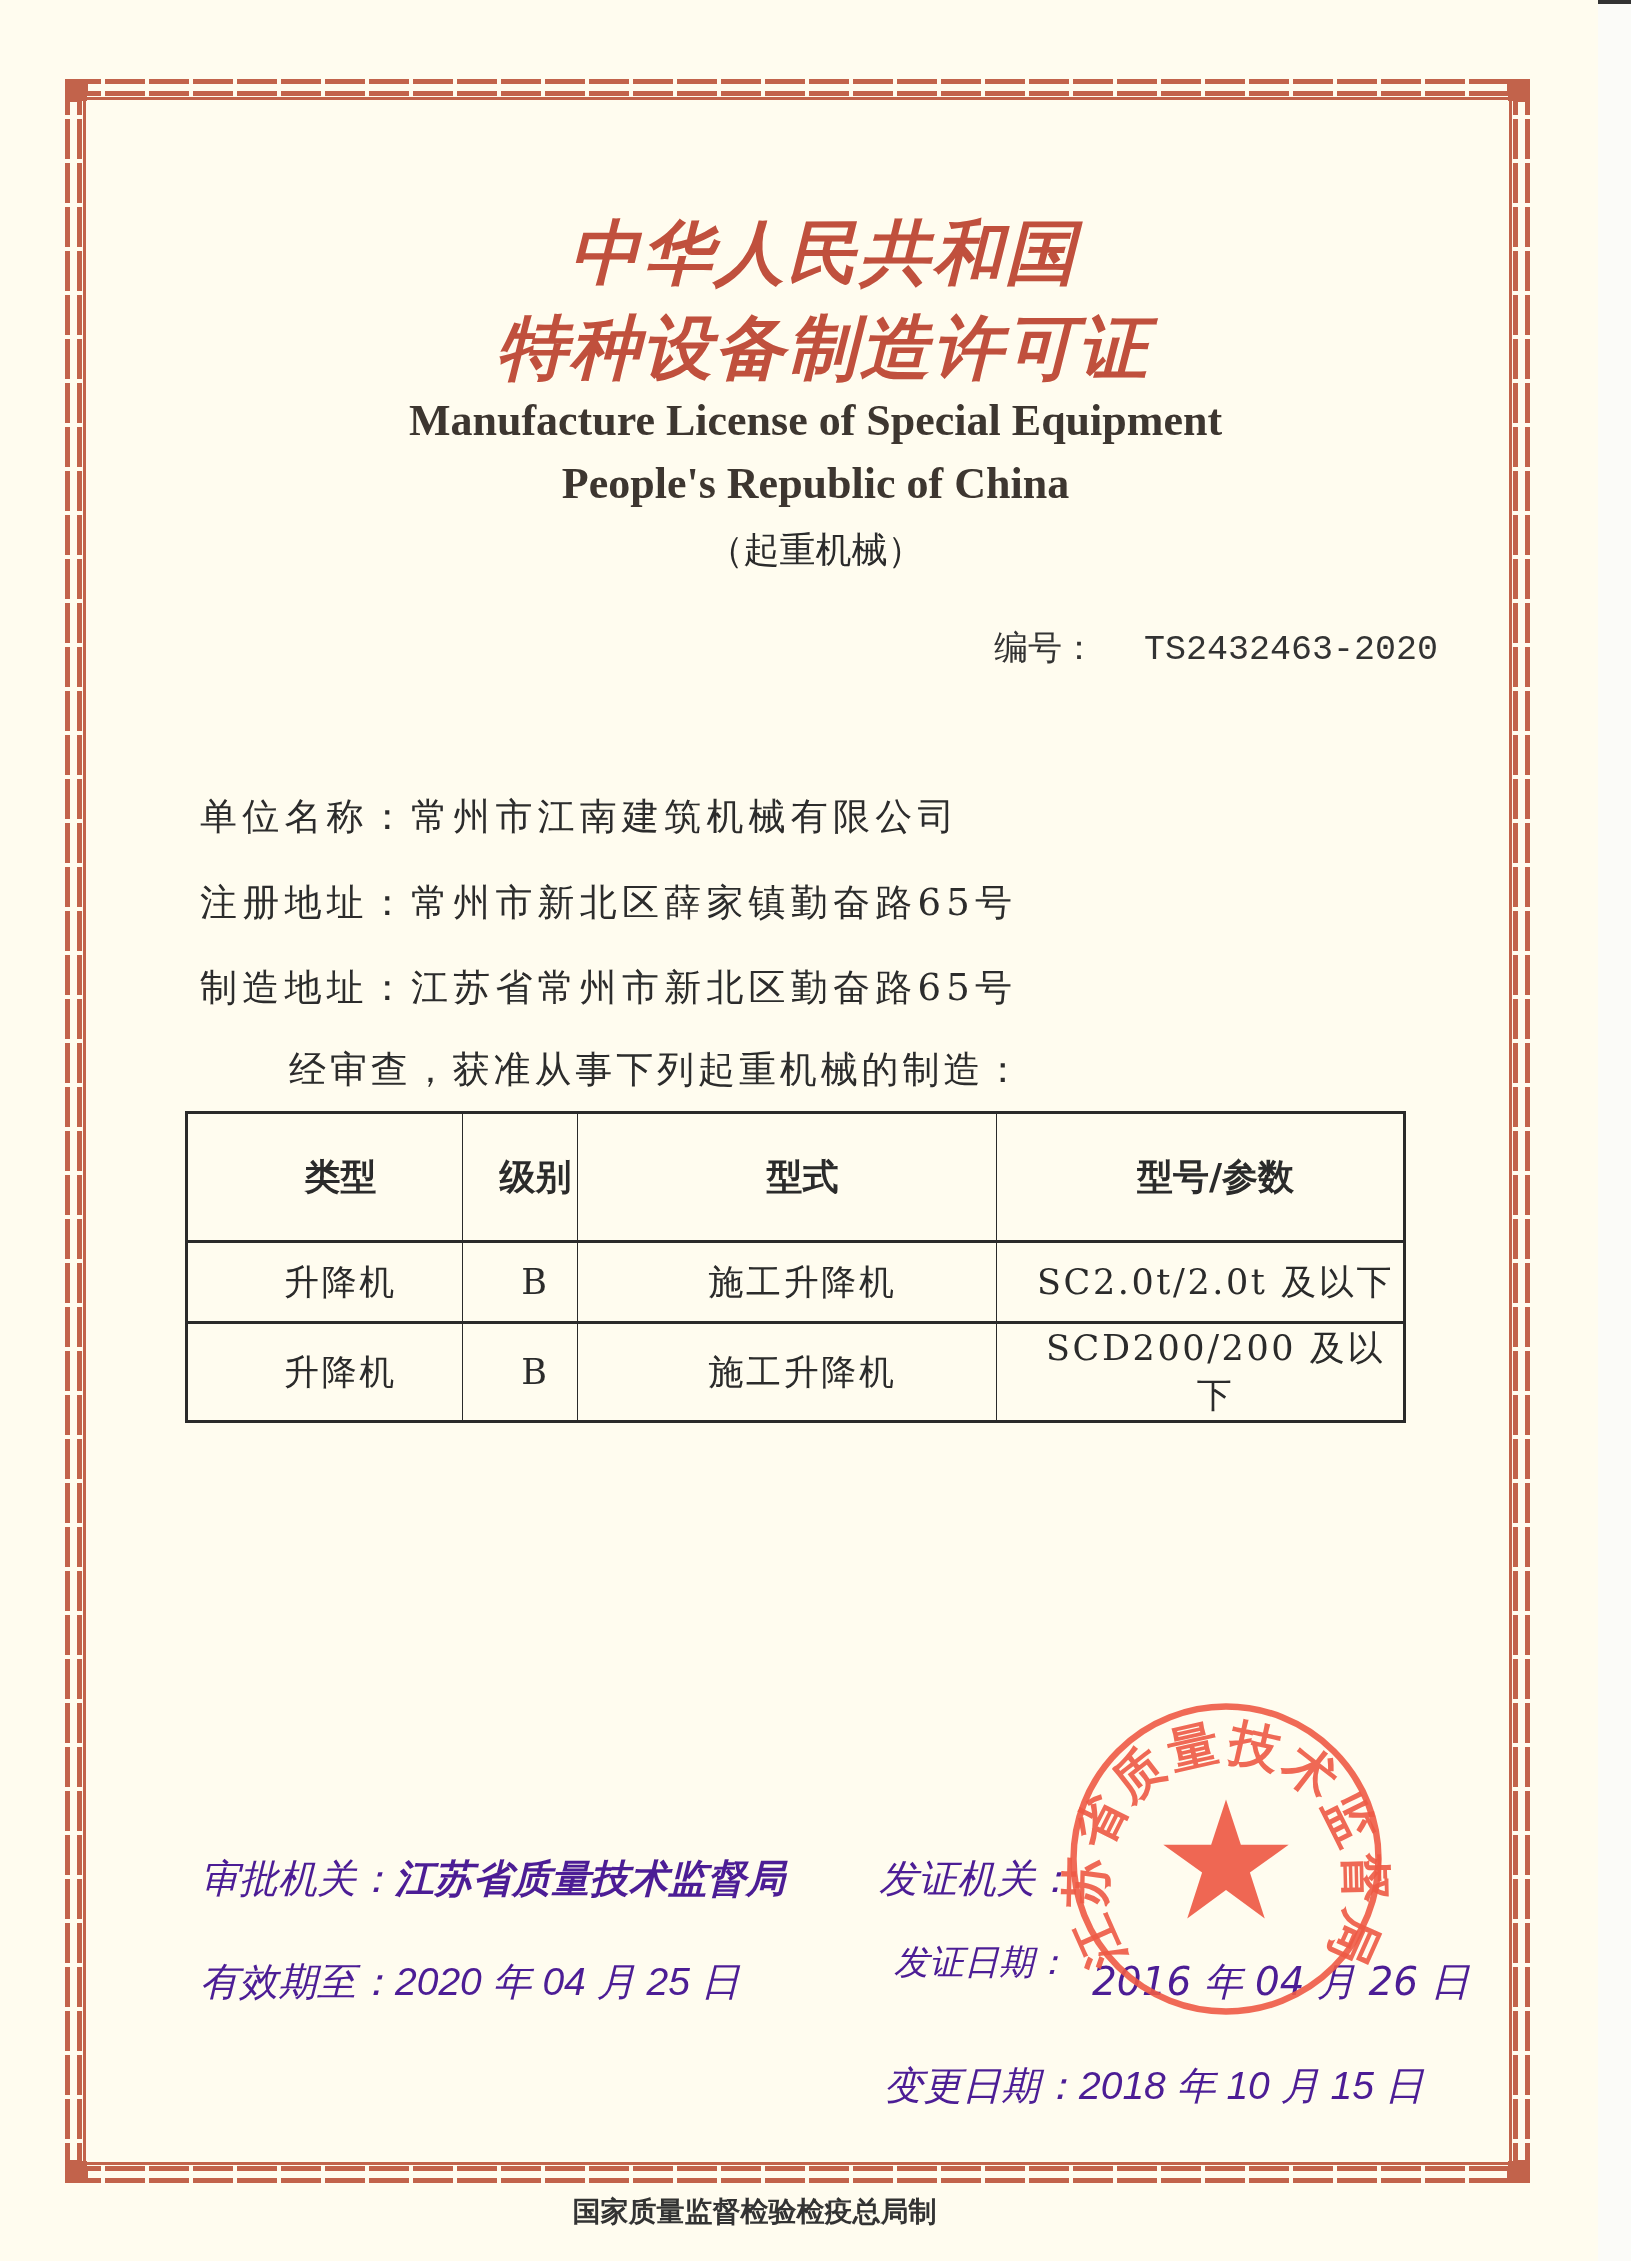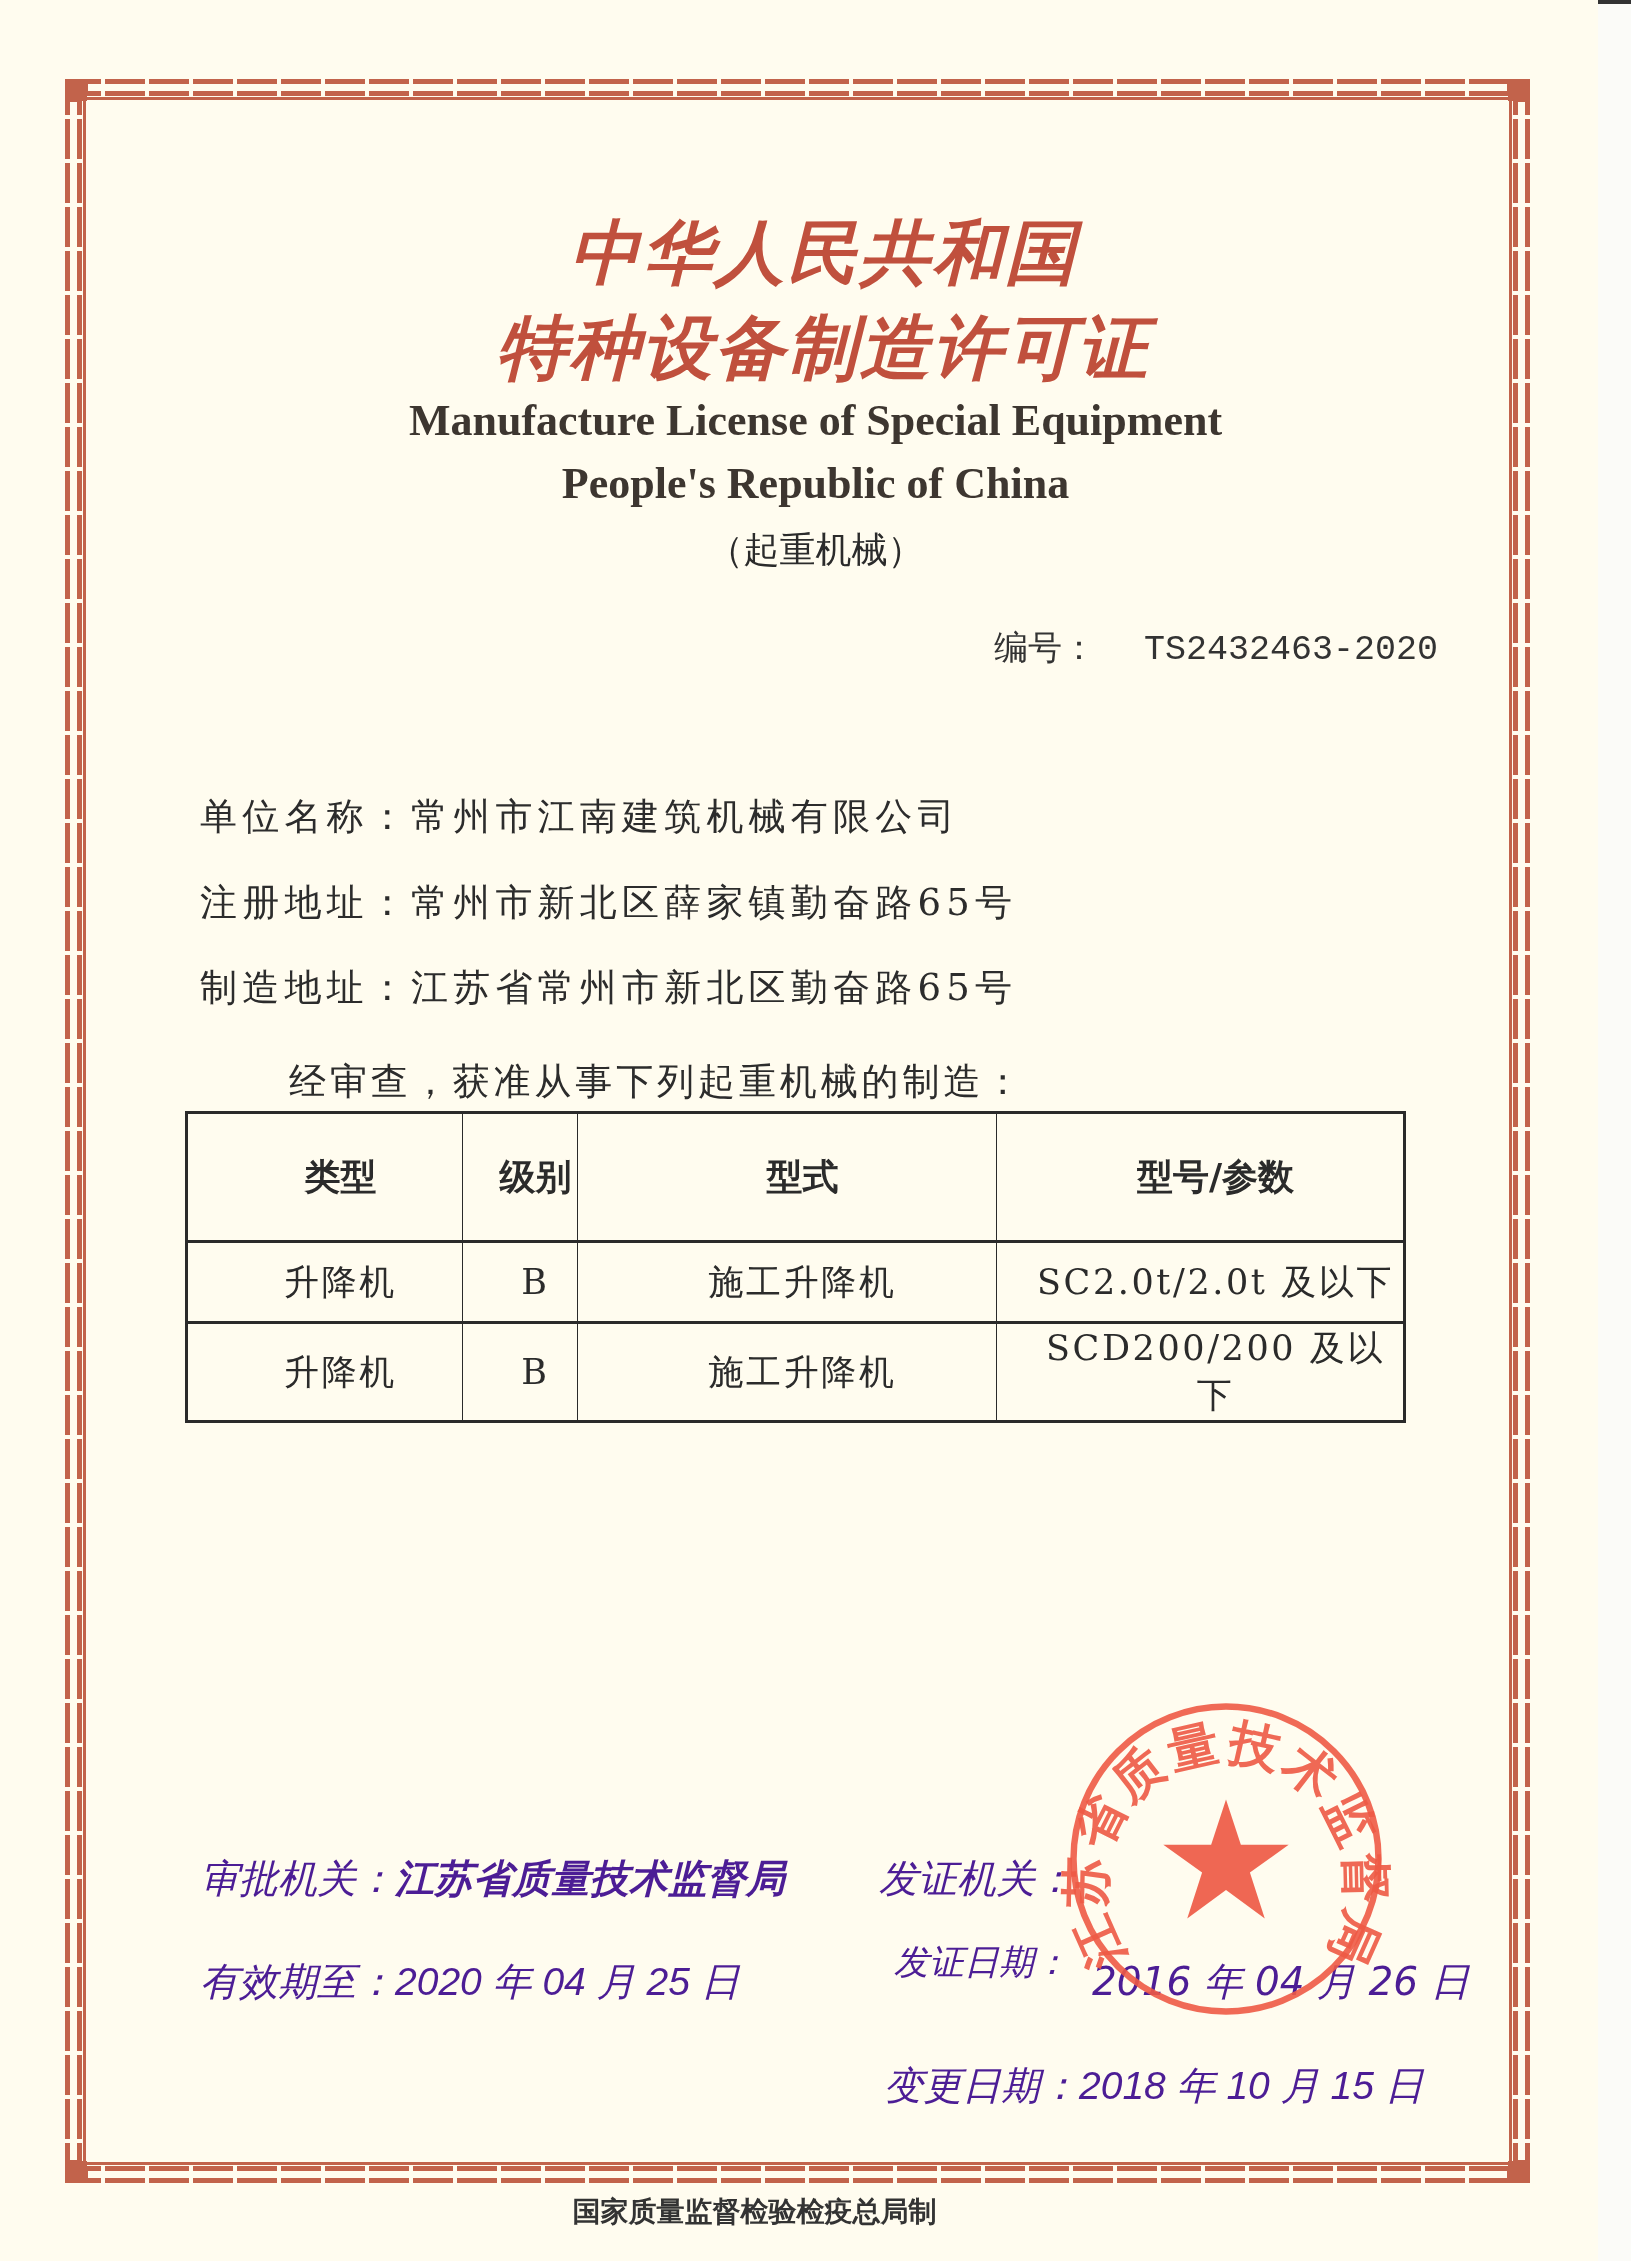--- a/index.html
+++ b/index.html
@@ -38,21 +38,21 @@
     font-family:"Liberation Serif", serif; font-weight:bold; font-size:44px; }
   .e1 { top:395px; } .e2 { top:458px; }
   .sub { position:absolute; left:0; width:1631px; text-align:center; top:526px;
     font-family:"DejaVu Sans", sans-serif; font-size:36px; color:#2b2b2b; }
   .certno { position:absolute; left:994px; top:625px; font-size:34px; color:#333;
     font-family:"DejaVu Serif", serif; }
   .certno .v { font-family:"Liberation Mono", monospace; font-size:35px;margin-left:48px; }
 
   .field { position:absolute; left:200px; font-size:37px; color:#2c2c2c; font-family:"DejaVu Serif", serif; letter-spacing:5.2px; white-space:nowrap; }
   .f1 { top:792px; } .f2 { top:878px;text-align:center; } .f3 { top:963px; }
-  .intro { position:absolute; left:289px; top:1045px; font-size:37px; letter-spacing:3.9px; color:#2c2c2c;margin-top:12px; }
+  .intro { position:absolute; left:289px; top:1045px; font-size:37px; letter-spacing:3.9px; color:#2c2c2c; }
 
   table.perm { position:absolute; left:185px; top:1111px; width:1218px; border-collapse:collapse; table-layout:fixed; }
   table.perm td, table.perm th { border:1.3px solid #2a2a2a; text-align:center; color:#2b2b2b;padding-left:32px; }
   table.perm { border:3.2px solid #2a2a2a; }
   table.perm th { height:124px; font-size:36px; font-family:"DejaVu Sans", sans-serif; font-weight:bold; }
   table.perm tr.hdr th { border-bottom:3.2px solid #2a2a2a; }
   table.perm td { height:76px; font-size:35px; font-family:"DejaVu Serif", serif; letter-spacing:2.6px; }
   table.perm tr.r1 td { border-bottom:3.2px solid #2a2a2a; }
 
   .sig { position:absolute; font-size:39px; color:#4c1d95; font-family:"DejaVu Sans", sans-serif; white-space:nowrap;font-style:italic; }

